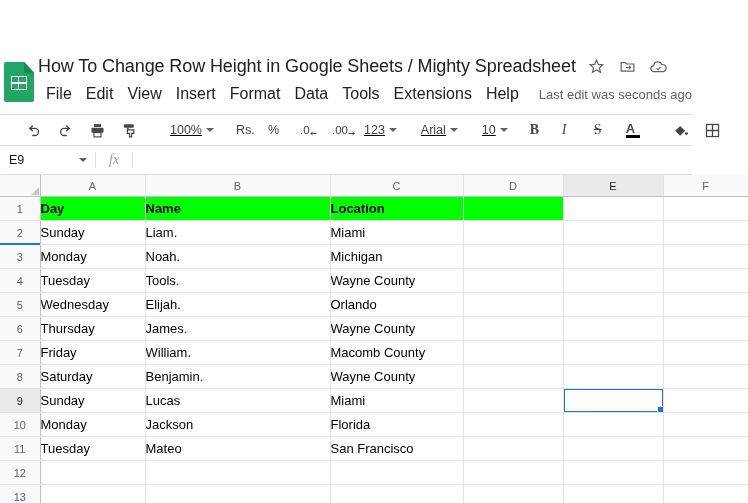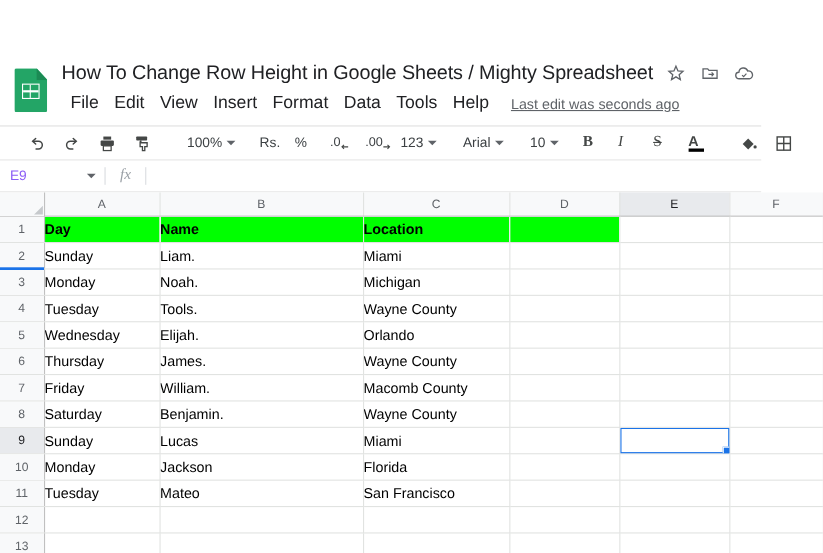--- a/index.html
+++ b/index.html
@@ -40,56 +40,56 @@
     font-size: 18px; color:#202124; letter-spacing:-0.1px;
     white-space: nowrap; font-weight: 400;
   }
   .title-icon { width:20px; height:20px; color:#5f6368; display:inline-flex; align-items:center; justify-content:center; cursor:pointer; }
   .menubar { display:flex; align-items:center; gap:0; margin-top: 6px; margin-left: 1px; }
   .menu-item {
     font-size: 16px; color:#202124; padding: 2px 7px; cursor:pointer; white-space:nowrap;
   }
   .lastedit {
     font-size: 13px; color:#5f6368; margin-left: 13px;
-    text-decoration: underline; cursor:pointer; white-space:nowrap;
+    cursor:pointer; white-space:nowrap;
   }
 
   
   .toolbar {
     height: 30px; display:flex; align-items:center;
     border-top:1px solid #e0e0e0; border-bottom:1px solid #e0e0e0;
     background:#fff; padding-left: 22px; gap: 0px;
   }
   .tb-btn {
     height:26px; min-width:26px; display:inline-flex; align-items:center; justify-content:flex-start;
     color:#444746; cursor:pointer; border-radius:4px; padding: 0 3px;
   }
   .tb-sep { width:1px; height:18px; background:#dadce0; margin: 0 7px; }
   .tb-text { font-size:12.5px; color:#3c4043; }
-  .tb-combo { display:inline-flex; align-items:center; gap:4px; cursor:pointer; padding:3px 5px; border-radius:4px; }
+  .tb-combo { display:inline-flex; align-items:center; gap:4px; cursor:pointer; padding:3px 5px; border-radius:4px;text-decoration:underline; }
   .caret { width:0;height:0;border-left:4px solid transparent;border-right:4px solid transparent;border-top:4px solid #5f6368; }
   .zoom-box { width:52px; text-align:left; padding-left:6px; }
   .font-box { width:72px; }
   .size-box { width:32px; text-align:center; }
   .bold-i { font-weight:bold; font-size:14px; font-family:"Liberation Serif", serif; }
   .ital-i { font-style:italic; font-size:14px; font-family:"Liberation Serif", serif; }
   .strike-i { font-size:14px; text-decoration: line-through; font-family:"Liberation Serif", serif; }
   .textcolor-i { position:relative; font-size:13px; font-weight:600; line-height:11px; }
   .textcolor-i .bar { display:block; width:14px; height:3px; background:#000; margin-top:1px; }
 
   
   .formulabar {
     height:28px; display:flex; align-items:center;
     border-bottom:1px solid #e0e0e0; background:#fff;
   }
   .namebox {
     width:95px; height:100%; display:flex; align-items:center; justify-content:space-between;
     padding: 0 8px 0 9px; box-sizing:border-box; cursor:pointer;
   }
-  .namebox .nb-text { font-size:12.5px; color:#8b5cf6; }
+  .namebox .nb-text { font-size:12.5px; color:#0f172a; }
   .fx-sep { width:1px; height:16px; background:#dadce0; }
   .fx-sym { font-family:"Liberation Serif", serif; font-style:italic; font-size:14px; color:#9aa0a6; padding:0 13px; }
   .fx-input { flex:1; height:100%; font-size:12.5px; color:#202124; display:flex; align-items:center; padding-left:4px; }
 
   
   .grid-area { position:relative; width:748px; height:auto; background:#fff; }
   table.sheet { border-collapse: collapse; table-layout: fixed; width:748px; }
   table.sheet td, table.sheet th { padding:0; margin:0; }
 
   .colhead {
@@ -165,20 +165,21 @@
         </div>
       </div>
       <div class="menubar">
         <div class="menu-item">File</div>
         <div class="menu-item">Edit</div>
         <div class="menu-item">View</div>
         <div class="menu-item">Insert</div>
         <div class="menu-item">Format</div>
         <div class="menu-item">Data</div>
         <div class="menu-item">Tools</div>
+        <div class="menu-item">Extensions</div>
         <div class="menu-item">Help</div>
         <div class="lastedit">Last edit was seconds ago</div>
       </div>
     </div>
   </div>
 
   <div class="toolbar">
     <div class="tb-btn">
       <svg width="17" height="17" viewBox="0 0 24 24" fill="none" stroke="#444746" stroke-width="1.9" stroke-linecap="round">
         <path d="M7.5 9H14a5 5 0 0 1 0 10h-3"></path>

